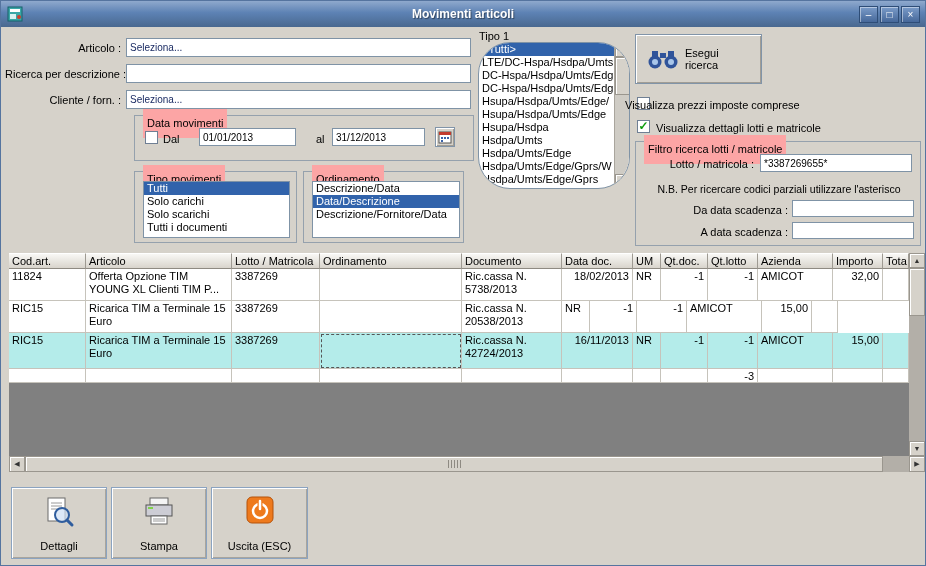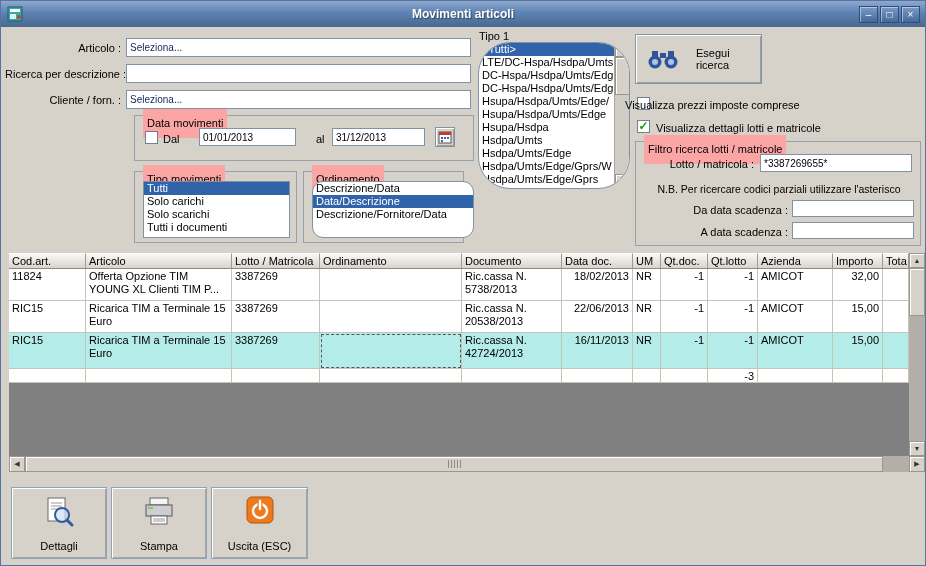--- a/index.html
+++ b/index.html
@@ -42,21 +42,21 @@
   .list-item.selected { background:#3163ab; color:#fff; }
   .checkbox {
     position:absolute; width:13px; height:13px; background:#fff; border:1px solid #6f7f94;
     font-size:12px; line-height:11px; text-align:center; color:#0c9c0c; font-weight:bold;
   }
   .btn3d {
     background:#d6d2ca; border:1px solid #8194a8;
     box-shadow:inset 1px 1px 0 #fff, inset -1px -1px 0 #a19d95;
   }
   .cal-btn { position:absolute; width:20px; height:20px; display:inline-flex; align-items:center; justify-content:center; }
-  .esegui { position:absolute; display:flex; align-items:center; gap:16px; padding:0 10px; cursor:default; }
+  .esegui { position:absolute; display:flex; align-items:center; gap:5px; padding:0 10px; cursor:default; }
   .nota { position:absolute; left:4px; top:41px; width:278px; font-size:10.5px; text-align:center; white-space:nowrap; overflow:hidden; }
   
   .list-vscroll { position:absolute; right:0; top:0; bottom:0; width:15px; background:#cfccc5; border-left:1px solid #a9a59d; }
   .sbtn {
     position:absolute; background:#d6d2ca; border:1px solid #9a968e;
     box-shadow:inset 1px 1px 0 #fff; font-size:7px; color:#333; text-align:center;
   }
   .list-vscroll .sbtn { left:0; width:15px; height:14px; line-height:13px; }
   .list-vscroll .up { top:0; } .list-vscroll .down { bottom:0; }
   .sthumb { position:absolute; left:0; top:14px; width:15px; height:38px; background:#d6d2ca; border:1px solid #9a968e; box-shadow:inset 1px 1px 0 #fff; }
@@ -158,21 +158,21 @@
     <div class="listbox" style="position:absolute; left:8px; top:9px; width:147px; height:57px;">
       <div class="list-item selected">Tutti</div>
       <div class="list-item">Solo carichi</div>
       <div class="list-item">Solo scarichi</div>
       <div class="list-item">Tutti i documenti</div>
     </div>
   </div>
 
   <div class="group" style="left:302px; top:170px; width:161px; height:72px;">
     <span class="group-title">Ordinamento</span>
-    <div class="listbox" style="position:absolute; left:8px; top:9px; width:162px; height:57px;border-radius:11px;">
+    <div class="listbox" style="position:absolute; left:8px; top:9px; width:148px; height:57px;">
       <div class="list-item">Descrizione/Data</div>
       <div class="list-item selected">Data/Descrizione</div>
       <div class="list-item">Descrizione/Fornitore/Data</div>
     </div>
   </div>
 
   <div class="lbl" style="left:478px; top:28px; width:60px;">Tipo 1</div>
   <div class="listbox" style="position:absolute; left:477px; top:41px; width:152px; height:147px;border-radius:32px;">
     <div style="margin-right:15px;">
       <div class="list-item selected">&lt;Tutti&gt;</div>
@@ -256,21 +256,20 @@
       <div class="td col-imp num">32,00</div>
       <div class="td col-tot"></div>
     </div>
 
     <div class="trow h32">
       <div class="td col-cod">RIC15</div>
       <div class="td col-art">Ricarica TIM a Terminale 15 Euro</div>
       <div class="td col-lotto">3387269</div>
       <div class="td col-int"></div>
       <div class="td col-doc">Ric.cassa N. 20538/2013</div>
-      <div class="td col-data num">22/06/2013</div>
       <div class="td col-um">NR</div>
       <div class="td col-qtd num">-1</div>
       <div class="td col-qtl num">-1</div>
       <div class="td col-az">AMICOT</div>
       <div class="td col-imp num">15,00</div>
       <div class="td col-tot"></div>
     </div>
 
     <div class="trow h36 hl">
       <div class="td col-cod">RIC15</div>

